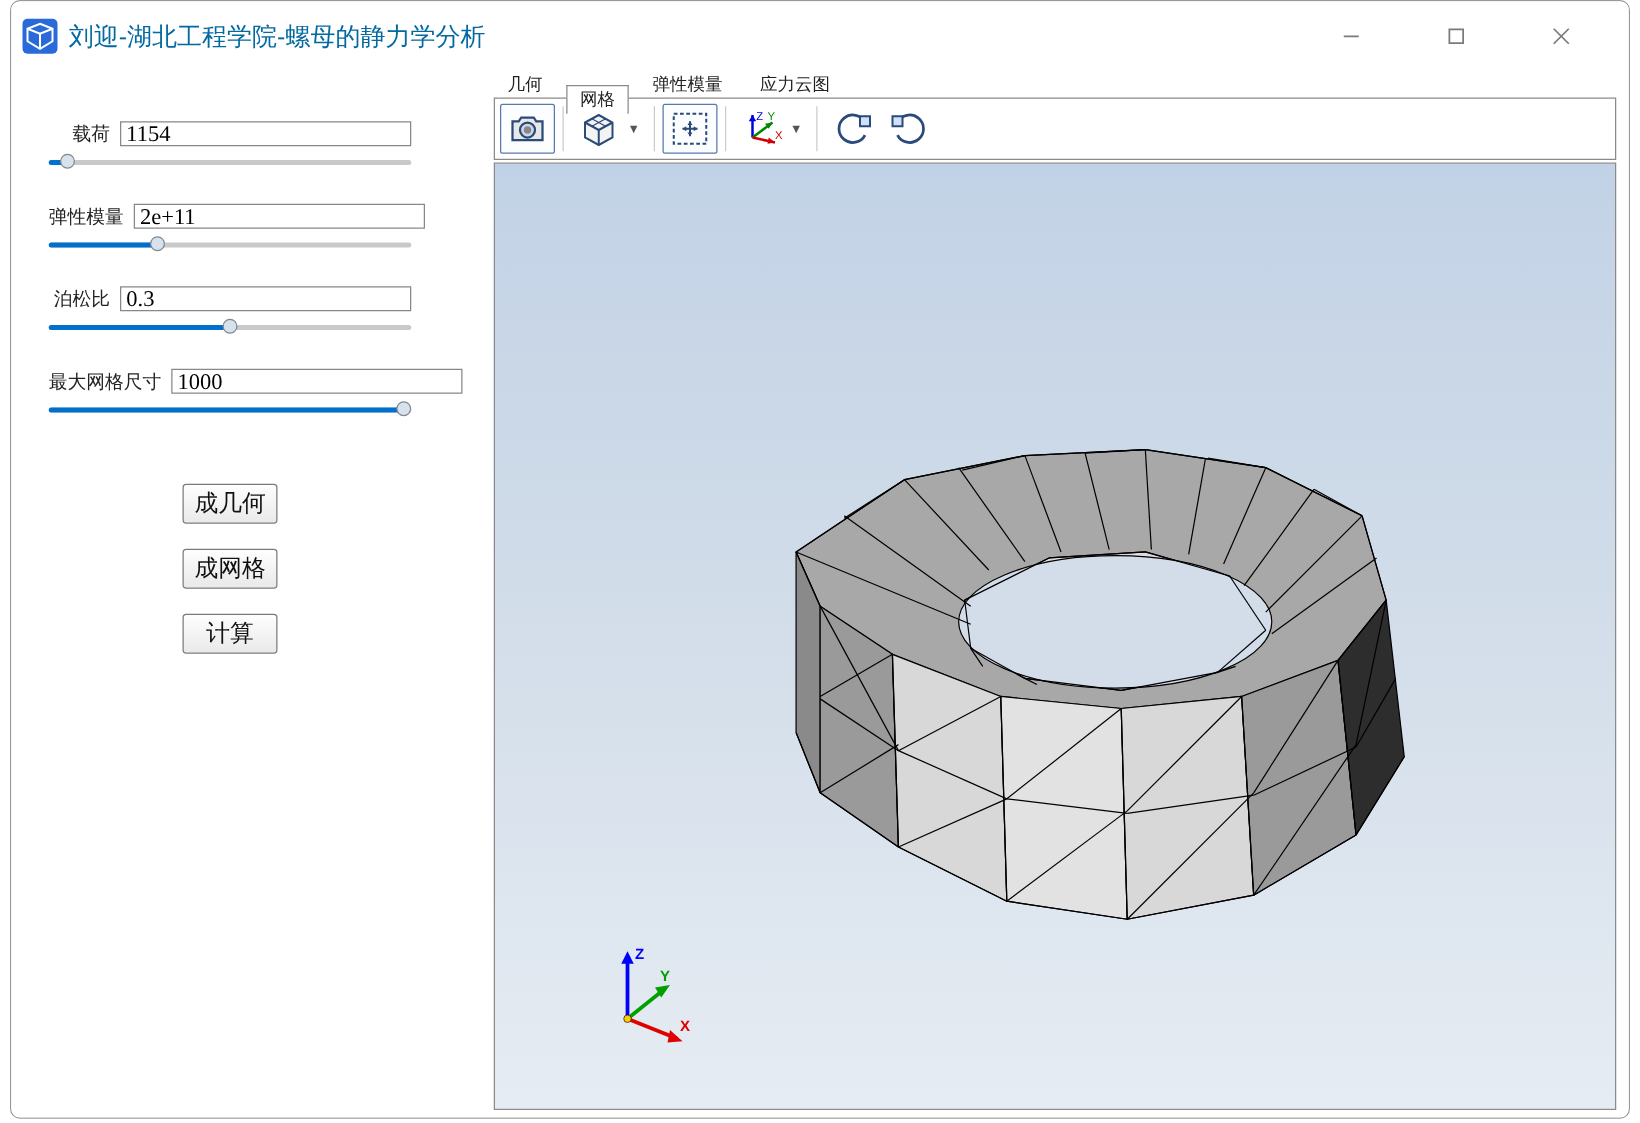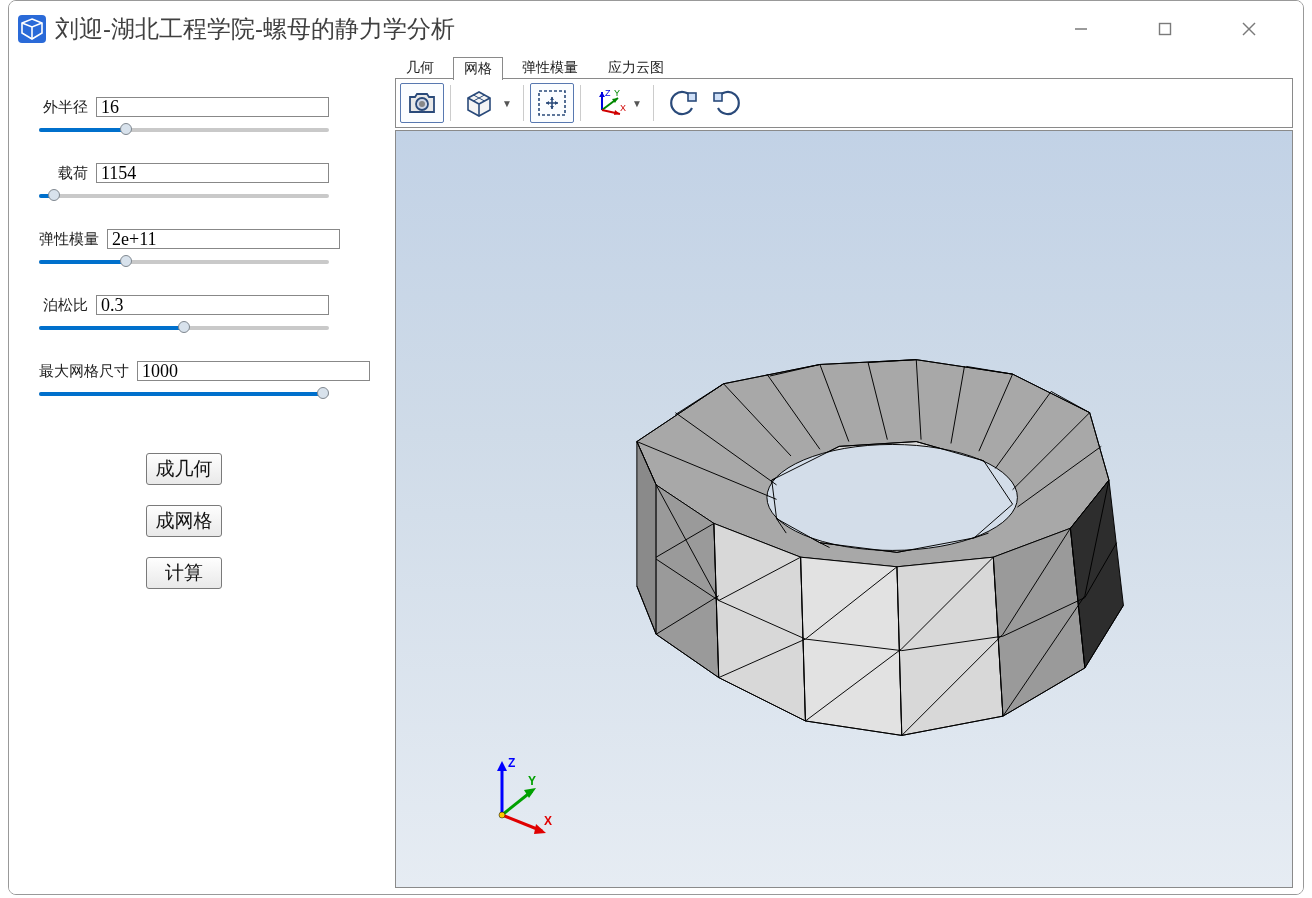--- a/index.html
+++ b/index.html
@@ -27,22 +27,22 @@
       align-items: center;
       padding: 0 6px;
       background: #fff;
     }
     .titlebar-icon {
       width: 34px; height: 34px;
       margin-right: 6px;
       display: inline-flex; align-items: center; justify-content: center;
     }
     .titlebar-title {
-      font-size: 24px;
-      color: #404040;
+      font-size: 20px;
+      color: #0369a1;
       flex: 1;
     }
     .win-controls { display: flex; gap: 36px; padding-right: 24px; }
     .win-btn {
       width: 48px; height: 32px;
       display: flex; align-items: center; justify-content: center;
       color: #808080;
       font-size: 18px;
     }
     .content {
@@ -149,21 +149,21 @@
       padding: 2px 10px;
       color: #222;
       border: 1px solid transparent;
       border-bottom: none;
       margin-right: 8px;
     }
     .tab.active {
       border-color: #8a8a8a;
       background: #fff;
       position: relative;
-      top: 1px;
+      top: 12px;
     }
     .toolbar {
       height: 50px;
       border: 1px solid #8a8a8a;
       border-top: 1px solid #8a8a8a;
       margin-right: 10px;
       margin-top: -1px;
       display: flex;
       align-items: center;
       padding: 0 4px;
@@ -236,31 +236,20 @@
             <line x1="14" y1="2" x2="2" y2="14" stroke="#7a7a7a" stroke-width="1.4"></line>
           </svg>
       </div>
     </div>
   </div>
 
   <div class="content">
 
     <div class="sidebar">
       <div id="params-container">
-          <div class="param-group">
-    <div class="param-row">
-      <div class="param-label w1">外半径</div>
-      <input class="param-input" value="16" style="">
-    </div>
-    <div class="slider-track" style="margin-left:0px;">
-      <div class="slider-rail"></div>
-      <div class="slider-fill" style="width:30%;"></div>
-      <div class="slider-thumb" style="left:30%;"></div>
-    </div>
-          </div>
           <div class="param-group">
     <div class="param-row">
       <div class="param-label w1">载荷</div>
       <input class="param-input" value="1154" style="">
     </div>
     <div class="slider-track" style="margin-left:0px;">
       <div class="slider-rail"></div>
       <div class="slider-fill" style="width:5%;"></div>
       <div class="slider-thumb" style="left:5%;"></div>
     </div>

